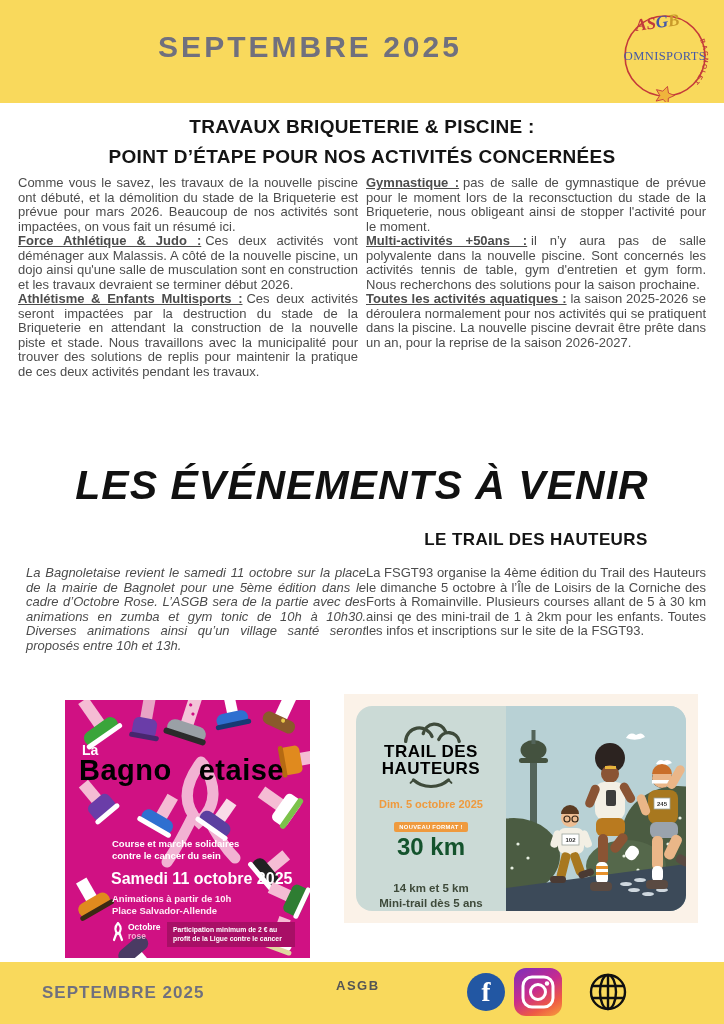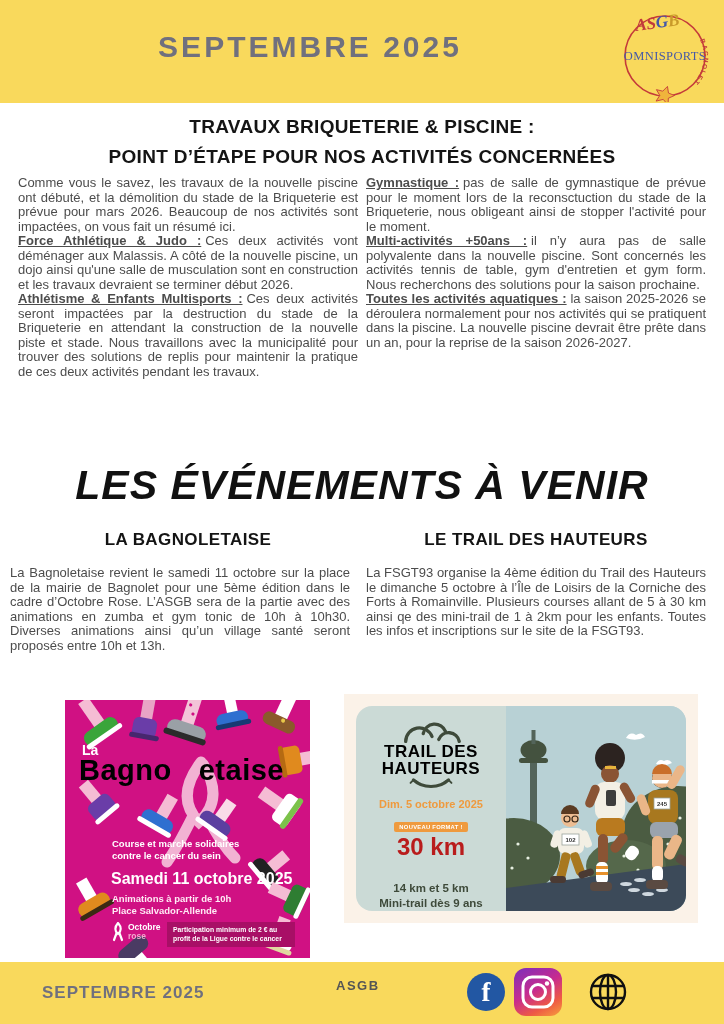--- a/index.html
+++ b/index.html
@@ -31,21 +31,21 @@
   .events-title {
     position:absolute; top:462px; left:0; width:724px; text-align:center;
     font-size:41px; font-weight:800; font-style:italic; color:#111; letter-spacing:1px;
   }
   .event-subhead {
     position:absolute; top:530px; width:340px; text-align:center;
     font-size:17px; font-weight:800; color:#141414; letter-spacing:.4px;
   }
   .event-subhead.l { left:18px; } .event-subhead.r { left:366px; }
   .event-text { position:absolute; top:566px; font-size:13px; line-height:14.5px; color:#4c4c4c; text-align:justify; }
-  .event-text.l { left:10px; width:340px; } .event-text.r { left:366px; width:340px; }
+  .event-text.l { left:26px; width:340px;font-style:italic; } .event-text.r { left:366px; width:340px; }
   
   .poster { position:absolute; top:700px; left:65px; width:245px; height:258px; background:#d01183; overflow:hidden; }
   .poster svg.deco { position:absolute; top:0; left:0; }
   .poster-la { position:absolute; top:42px; left:17px; color:#fff; font-weight:800; font-size:14px; }
   .poster-title { position:absolute; top:54px; left:14px; color:#000000; font-weight:800; font-size:29px; letter-spacing:.5px; }
   .poster-title .gap { display:inline-block; width:27px; }
   .poster-tagline { position:absolute; top:138px; left:47px; color:#fff; font-weight:700; font-size:9.5px; line-height:12px; }
   .poster-date { position:absolute; top:170px; left:46px; color:#fff; font-weight:800; font-size:16px; }
   .poster-info { position:absolute; top:193px; left:47px; color:#ffeaf5; font-weight:700; font-size:9.5px; line-height:12px; }
   .poster-octobre { position:absolute; top:222px; left:47px; display:flex; align-items:center; gap:4px; }
@@ -55,21 +55,21 @@
     position:absolute; top:222px; left:102px; width:128px; padding:4px 6px;
     background:#a80f66; color:#fff; font-size:6.8px; font-weight:700; line-height:8.5px;
   }
   
   .trail-card { position:absolute; top:694px; left:344px; width:354px; height:229px; background:#fbf2e8; padding:12px; }
   .trail-inner { width:330px; height:205px; border-radius:16px; overflow:hidden; display:flex; background:#cbdad6; }
   .trail-left { width:150px; display:flex; flex-direction:column; align-items:center; padding-top:12px; }
   .trail-logo-text { text-align:center; font-weight:800; font-size:17px; line-height:17px; letter-spacing:.5px; color:#000000; }
   .trail-date { margin-top:9px; font-weight:800; font-size:11px; color:#ef9a3e; }
   .trail-badge { margin-top:12px; background:#ef9a3e; color:#fff; font-weight:800; font-size:5.8px; padding:2px 5px; border-radius:2px; letter-spacing:.3px; }
-  .trail-30 { margin-top:1px; font-weight:800; font-size:24px; color:#b91c1c; }
+  .trail-30 { margin-top:1px; font-weight:800; font-size:24px; color:#14532d; }
   .trail-sub { margin-top:20px; font-weight:800; font-size:11.5px; line-height:15px; color:#3e4a3a; text-align:center; }
   .trail-photo { width:180px; height:205px; }
   
   .footer { position:absolute; top:962px; left:0; width:724px; height:62px; background:#f9d95c; }
   .footer-date { position:absolute; top:21px; left:42px; font-size:17px; font-weight:800; letter-spacing:1px; color:#70707e; }
   .footer-club { position:absolute; top:16px; left:336px; font-size:13px; font-weight:800; letter-spacing:1.5px; color:#555; }
   .icon-btn { position:absolute; cursor:pointer; }
   .fb { top:973px; left:467px; width:38px; height:38px; border-radius:50%; background:#2257a3; color:#fff;
         display:flex; align-items:center; justify-content:center; font-size:27px; font-weight:700; font-family:"Liberation Serif",serif; }
   .ig { top:968px; left:514px; width:48px; height:48px; border-radius:12px;
@@ -107,21 +107,20 @@
     <p><span class="plabel">Athlétisme &amp; Enfants Multisports :</span><span>Ces deux activités seront impactées par la destruction du stade de la Briqueterie en attendant la construction de la nouvelle piste et stade. Nous travaillons avec la municipalité pour trouver des solutions de replis pour maintenir la pratique de ces deux activités pendant les travaux.</span></p>
   </div>
 
   <div class="col col-right">
     <p><span class="plabel">Gymnastique :</span><span>pas de salle de gymnastique de prévue pour le moment lors de la reconsctuction du stade de la Briqueterie, nous obligeant ainsi de stopper l'activité pour le moment.</span></p>
     <p><span class="plabel">Multi-activités +50ans :</span><span>il n’y aura pas de salle polyvalente dans la nouvelle piscine. Sont concernés les activités tennis de table, gym d'entretien et gym form. Nous recherchons des solutions pour la saison prochaine.</span></p>
     <p><span class="plabel">Toutes les activités aquatiques :</span><span>la saison 2025-2026 se déroulera normalement pour nos activités qui se pratiquent dans la piscine. La nouvelle piscine devrait être prête dans un an, pour la reprise de la saison 2026-2027.</span></p>
   </div>
 
   <div class="events-title">LES ÉVÉNEMENTS À VENIR</div>
-  <div class="event-subhead l">LA BAGNOLETAISE</div>
   <div class="event-subhead r">LE TRAIL DES HAUTEURS</div>
   <div class="event-text l">La Bagnoletaise revient le samedi 11 octobre sur la place de la mairie de Bagnolet pour une 5ème édition dans le cadre d’Octobre Rose. L’ASGB sera de la partie avec des animations en zumba et gym tonic de 10h à 10h30. Diverses animations ainsi qu’un village santé seront proposés entre 10h et 13h.</div>
   <div class="event-text r">La FSGT93 organise la 4ème édition du Trail des Hauteurs le dimanche 5 octobre à l’Île de Loisirs de la Corniche des Forts à Romainville. Plusieurs courses allant de 5 à 30 km ainsi qe des mini-trail de 1 à 2km pour les enfants. Toutes les infos et inscriptions sur le site de la FSGT93.</div>
 
   <div class="poster">
     <svg class="deco" width="245" height="258" viewBox="0 0 245 258">
 
       <g stroke="#f2b2d3" stroke-width="11" fill="none" stroke-linecap="round">
         <path d="M136 62 C 118 86, 118 106, 134 122 C 152 106, 152 86, 138 64"></path>
         <path d="M128 116 C 120 132, 112 148, 102 162"></path>
@@ -254,21 +253,21 @@
         <svg width="46" height="12" viewBox="0 0 46 12">
           <path d="M5 3 C 14 12, 32 12, 41 3" stroke="#3e4a3a" stroke-width="3.2" fill="none" stroke-linecap="round"></path>
           <path d="M5 3 l-3 3 M5 3 l4 2" stroke="#3e4a3a" stroke-width="2" stroke-linecap="round"></path>
           <path d="M41 3 l3 3 M41 3 l-4 2" stroke="#3e4a3a" stroke-width="2" stroke-linecap="round"></path>
         </svg>
         <div class="trail-date">Dim. 5 octobre 2025</div>
         <div class="trail-badge">NOUVEAU FORMAT !</div>
         <div class="trail-30">30 km</div>
         <div class="trail-sub">
           <div>14 km et 5 km</div>
-          <div>Mini-trail dès 9 ans</div>
+          <div>Mini-trail dès 5 ans</div>
         </div>
       </div>
       <svg class="trail-photo" viewBox="0 0 180 205">
         <rect width="180" height="205" fill="#b8d1d5"></rect>
 
         <path d="M120 32 q4 -7 10 -3 q6 -4 9 2 q-9 5 -19 1z" fill="#ffffff"></path>
         <path d="M150 58 q3 -6 8 -3 q5 -3 8 2 q-8 4 -16 1z" fill="#ffffff"></path>
 
         <g>
           <rect x="24" y="52" width="7" height="70" fill="#53645a"></rect>

